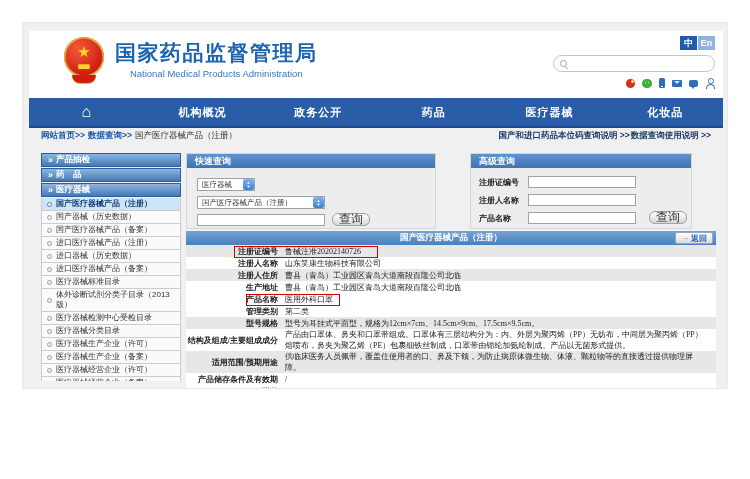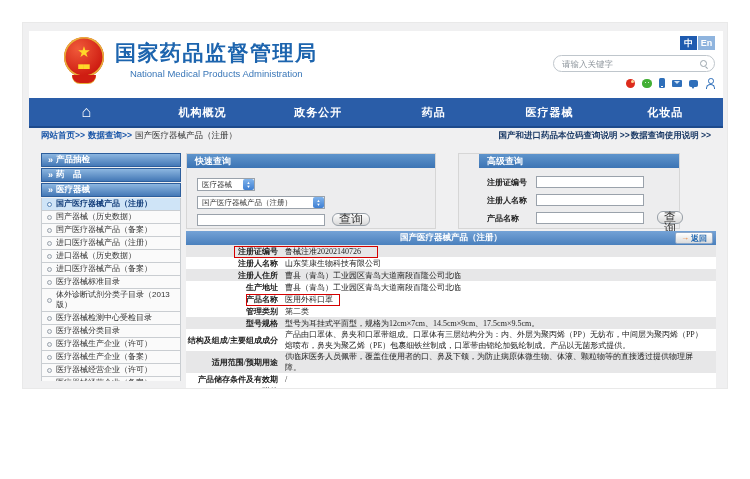--- a/index.html
+++ b/index.html
@@ -67,21 +67,21 @@
   .side-item{min-height:13px;background:#fafafa;border:1px solid #c9cdd1;border-top:none;box-sizing:border-box;display:flex;align-items:center;gap:4px;padding:1px 2px 1px 5px;font-size:8px;color:#333;line-height:10px;cursor:pointer;}
   .side-item:first-of-type{border-top:1px solid #c9cdd1;}
   .side-item .bullet{flex:0 0 5px;width:5px;height:5px;border:1px solid #9aa2ab;border-radius:50%;background:#eef1f3;box-sizing:border-box;}
   .side-item.active{background:#cfe4f7;font-weight:bold;color:#16407c;}
   .side-item.active .bullet{border-color:#5b87b8;background:#eaf3fb;}
 
   
   .main{position:absolute;left:163px;top:130px;width:530px;height:237px;font-family:Liberation Serif, serif;}
   .panel{position:absolute;top:0;box-sizing:border-box;background:#ededee;border:1px solid #d6d6d6;height:76px;}
   .panel.quick{left:0;width:250px;}
-  .panel.adv{left:272px;width:222px;padding-left:20px;}
+  .panel.adv{left:284px;width:222px;}
   .panel-head{height:14px;background:linear-gradient(#5e94cc,#3c74b4);color:#fff;font-size:9px;font-weight:bold;display:flex;align-items:center;padding-left:8px;}
   .q-body{position:relative;height:60px;}
   .selectbox{position:absolute;height:13px;background:#fff;border:1px solid #9aa2ab;box-sizing:border-box;display:flex;align-items:center;font-size:7.5px;color:#333;padding-left:4px;cursor:pointer;}
   .dd-btn{margin-left:auto;width:11px;height:11px;background:linear-gradient(#7fb3ec,#3f7fd2);border-radius:2px;display:flex;flex-direction:column;align-items:center;justify-content:center;color:#fff;}
   .dd-btn span{font-size:4px;line-height:4px;display:block;}
   .sel1{left:10px;top:10px;width:58px;}
   .sel2{left:10px;top:28px;width:128px;}
   .q-input{position:absolute;left:10px;top:46px;width:128px;height:12px;border:1px solid #9aa2ab;box-sizing:border-box;font-size:8px;padding:0 3px;outline:none;font-family:inherit;background:#fff;}
   .btn{border:1px solid #98a0a8;border-radius:6px;background:linear-gradient(#fefefe,#d9d9d9);font-size:12px;color:#333;height:13px;line-height:11px;padding:0 6px;cursor:pointer;font-family:inherit;}
   .q-go{position:absolute;left:145px;top:45px;}
@@ -119,21 +119,20 @@
     </div>
     <div class="title-block">
       <div class="site-title">国家药品监督管理局</div>
       <div class="site-subtitle">National Medical Products Administration</div>
     </div>
     <div class="lang">
       <span class="zh">中</span>
       <span class="en">En</span>
     </div>
     <div class="search-pill">
-      <input type="text" placeholder="请输入关键字" style="">
       <span class="i-mag"></span>
     </div>
     <div class="social-row">
       <span class="icon i-weibo"></span>
       <span class="icon i-wechat"></span>
       <span class="icon i-mobile"></span>
       <span class="icon i-mail"></span>
       <span class="icon i-msg"></span>
       <span class="icon i-user"></span>
     </div>

